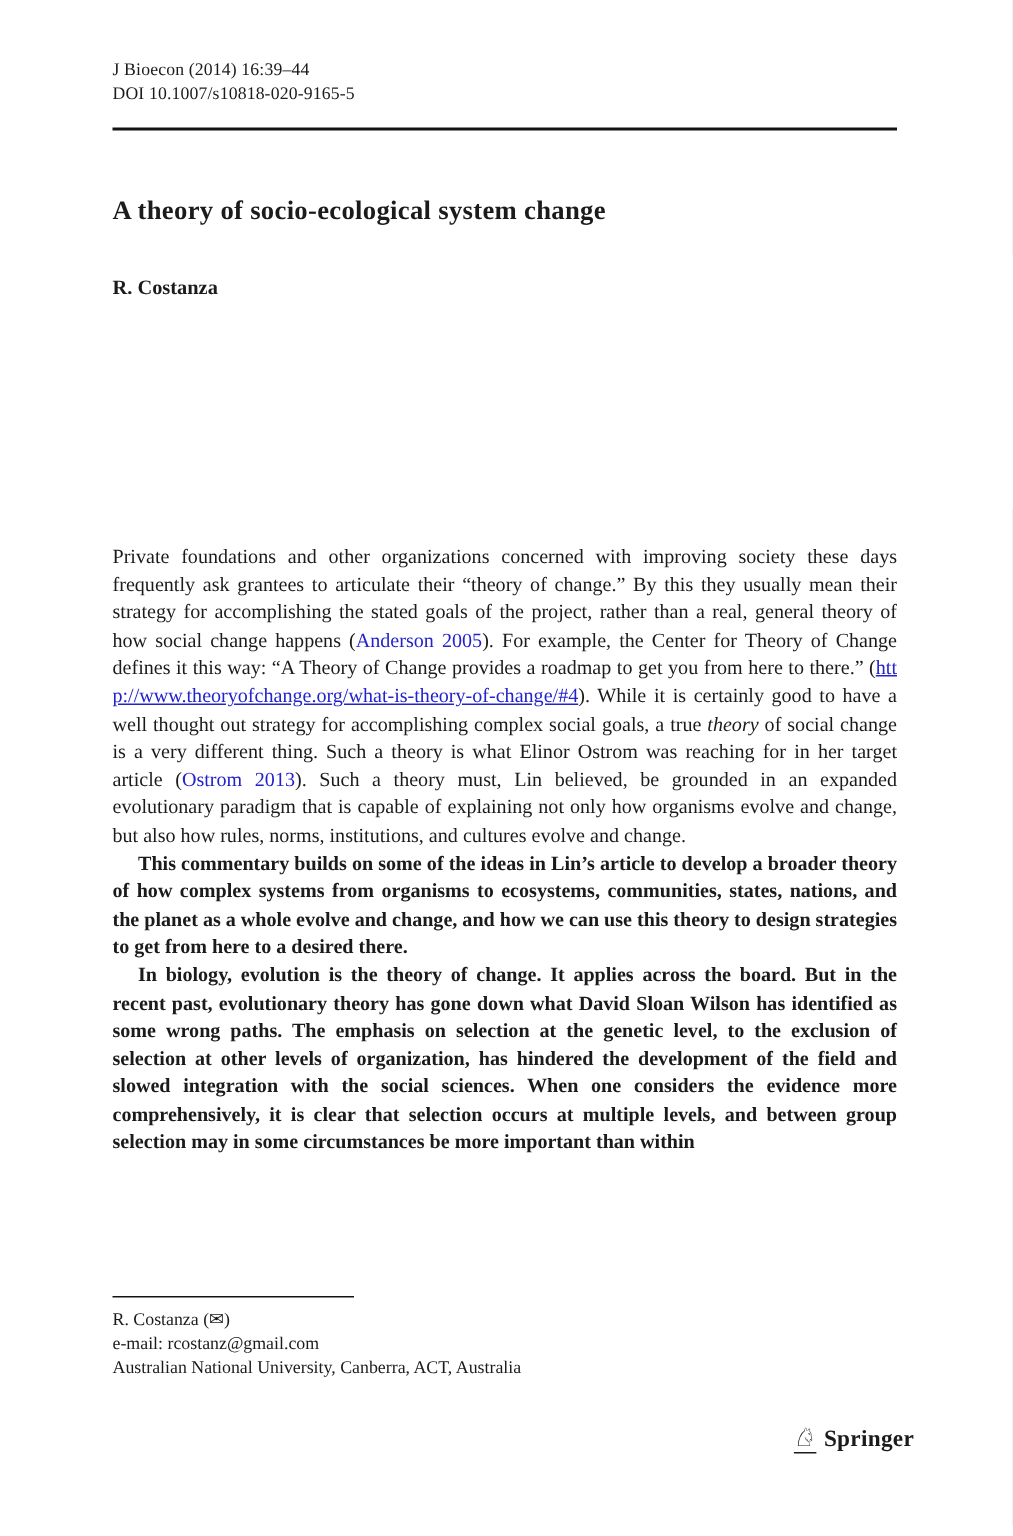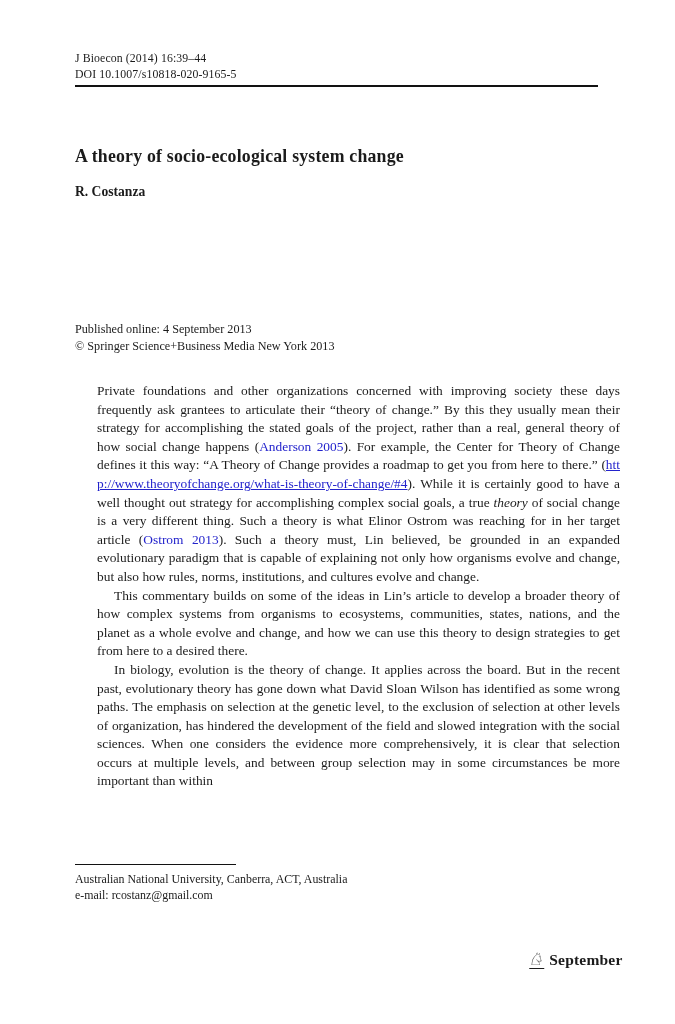--- a/index.html
+++ b/index.html
@@ -11,48 +11,46 @@
     font-family:"Liberation Serif", serif;
     color:#1b1b1b;
     overflow:hidden;
   }
   .abs{position:absolute;}
 
   .journal-head{
     top:38px;left:75px;
     font-size:11.8px;line-height:16px;
     letter-spacing:.1px;
-    margin-top:12px;
   }
   .head-rule{
     top:85px;left:75px;width:523px;height:2.4px;
     background:#121212;
   }
   .paper-title{
-    top:144px;left:75px;width:523px;
+    top:128px;left:75px;width:523px;
     font-size:17.8px;font-weight:bold;
     margin:0;line-height:24px;
     letter-spacing:.2px;
   }
   .author-name{
     top:184px;left:75px;
     font-size:13.6px;font-weight:bold;
   }
   .pub-block{
     top:321px;left:75px;
     font-size:12.2px;line-height:17px;
   }
   .body-text{
-    top:382px;left:75px;width:523px;
+    top:362px;left:75px;width:523px;
     font-size:13.4px;line-height:18.6px;
     text-align:justify;
-    margin-left:22px;
   }
   .body-text p{margin:0;}
-  .body-text p.indent{text-indent:17px;}
+  .body-text p.indent{text-indent:17px;font-weight:bold;}
   .link{color:var(--link-blue,#2323cc);cursor:pointer;}
   .link.underline{text-decoration:underline;word-break:break-all;}
   em{font-style:italic;}
 
   .foot-rule{
     top:864px;left:75px;width:161px;height:1.4px;
     background:#121212;
   }
   .footnote{
     top:872px;left:75px;
@@ -84,36 +82,36 @@
     <div>J Bioecon (2014) 16:39–44</div>
     <div>DOI 10.1007/s10818-020-9165-5</div>
   </div>
 
   <div class="abs head-rule"></div>
 
   <h1 class="abs paper-title">A theory of socio-ecological system change</h1>
 
   <div class="abs author-name">R. Costanza</div>
 
-  <div class="abs pub-block">
-    <div>Published online: 4 September 2013</div>
-    <div>© Springer Science+Business Media New York 2013</div>
-  </div>
 
   <div class="abs body-text" id="body-paragraphs">
       <p><span>Private foundations and other organizations concerned with improving society these days frequently ask grantees to articulate their “theory of change.” By this they usually mean their strategy for accomplishing the stated goals of the project, rather than a real, general theory of how social change happens (</span><span class="link">Anderson 2005</span><span>). For example, the Center for Theory of Change defines it this way: “A Theory of Change provides a roadmap to get you from here to there.” (</span><span class="link underline">http://www.theoryofchange.org/what-is-theory-of-change/#4</span><span>). While it is certainly good to have a well thought out strategy for accomplishing complex social goals, a true </span><em>theory</em><span> of social change is a very different thing. Such a theory is what Elinor Ostrom was reaching for in her target article (</span><span class="link">Ostrom 2013</span><span>). Such a theory must, Lin believed, be grounded in an expanded evolutionary paradigm that is capable of explaining not only how organisms evolve and change, but also how rules, norms, institutions, and cultures evolve and change.</span></p>
       <p class="indent"><span>This commentary builds on some of the ideas in Lin’s article to develop a broader theory of how complex systems from organisms to ecosystems, communities, states, nations, and the planet as a whole evolve and change, and how we can use this theory to design strategies to get from here to a desired there.</span></p>
       <p class="indent"><span>In biology, evolution is the theory of change. It applies across the board. But in the recent past, evolutionary theory has gone down what David Sloan Wilson has identified as some wrong paths. The emphasis on selection at the genetic level, to the exclusion of selection at other levels of organization, has hindered the development of the field and slowed integration with the social sciences. When one considers the evidence more comprehensively, it is clear that selection occurs at multiple levels, and between group selection may in some circumstances be more important than within</span></p>
     </div>
 
   <div class="abs foot-rule"></div>
 
   <div class="abs footnote">
+    <div>
+      <span>R. Costanza</span>
+      <span>(✉)</span>
+    </div>
+    <div>e-mail: rcostanz@gmail.com</div>
     <div>Australian National University, Canberra, ACT, Australia</div>
-    <div>e-mail: rcostanz@gmail.com</div>
   </div>
 
   <div class="abs publisher">
     <span class="springer-glyph">♘</span>
-    <span class="springer-word">September</span>
+    <span class="springer-word">Springer</span>
   </div>
 
 </div>
 
 </body></html>

